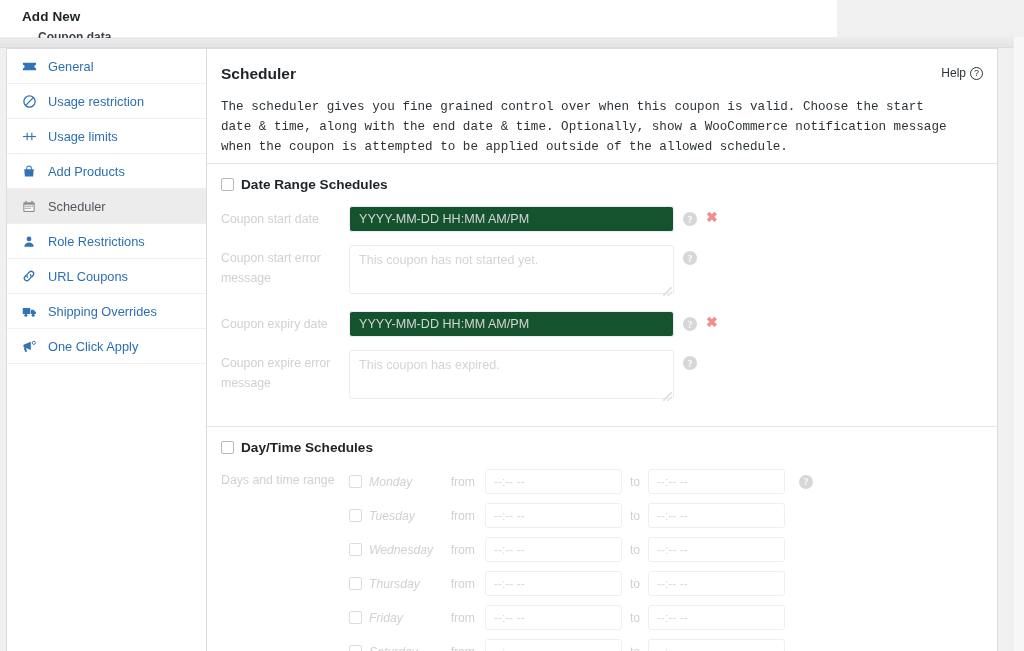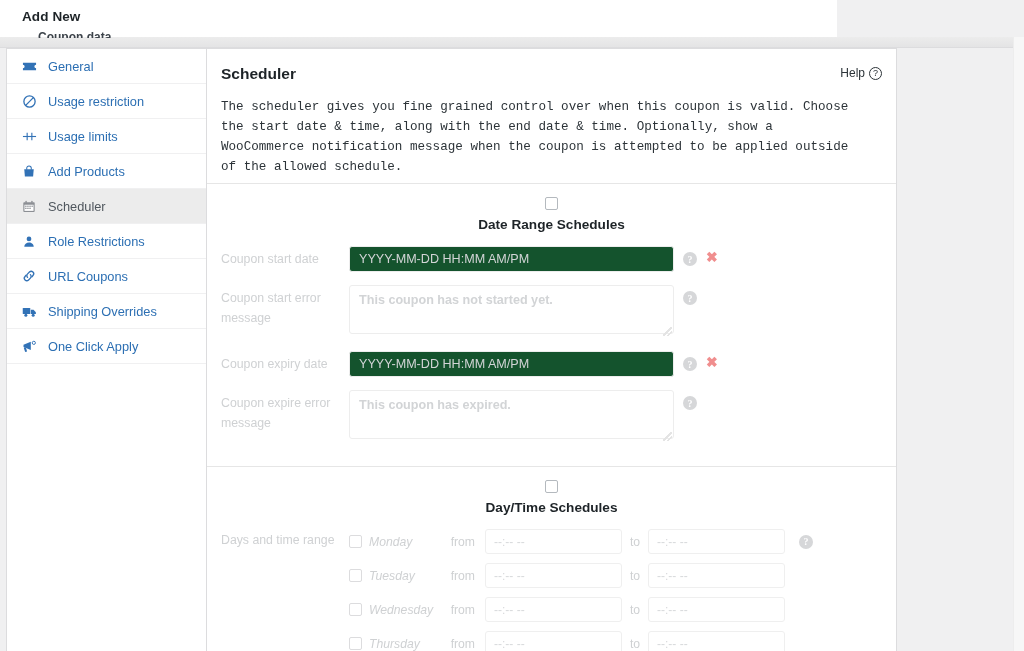--- a/index.html
+++ b/index.html
@@ -33,21 +33,21 @@
   }
   .clipped-strip .ghost {
     position: absolute; left: 38px; top: -6px;
     font-size: 12px; font-weight: 600; color: #3c434a;
     overflow: hidden; height: 7px; line-height: 13px;
   }
 
   
   .panel {
     position: absolute; top: 48px; left: 6px;
-    width: 891px; height: 603px;
+    width: 992px; height: 603px;
     background: #ffffff;
     border: 1px solid #dcdcde;
     border-bottom: none;
     display: flex;
   }
 
   
   .sidebar {
     width: 200px;
     background: #ffffff;
@@ -111,21 +111,21 @@
     max-width: 770px;
     font-family: Liberation Mono, monospace;
   }
 
   .divider { border-top: 1px solid #e6e6e6; }
 
   .block { padding: 13px 14px 10px 14px; }
 
   .block-head {
     display: flex; align-items: center;
-    gap: 7px; margin-bottom: 14px; flex-direction: column;
+    gap: 7px; margin-bottom: 14px;
   }
   .block-head .hd-text {
     font-size: 13.6px; font-weight: bold; color: #1d2327;
   }
 
   .cb {
     width: 13px; height: 13px;
     border: 1px solid #b4b9be; border-radius: 2px;
     background: #fff; flex: 0 0 13px; cursor: pointer;
   }
@@ -148,21 +148,21 @@
     padding: 0 9px; outline: none;
   }
   .finput::placeholder { color: #d2d4d6; opacity: 1; }
 
   .ftextarea {
     width: 325px; height: 49px;
     border: 1px solid #ededed; border-radius: 3px;
     background: #fff; color: #d2d4d6;
     font-size: 12.6px; font-family: inherit;
     padding: 6px 9px; outline: none; resize: none;
-    line-height: 16px; overflow: hidden; font-weight: bold;
+    line-height: 16px; overflow: hidden;
   }
   .ftextarea::placeholder { color: #d2d4d6; opacity: 1; }
   .ta-wrap { position: relative; }
   .ta-grip {
     position: absolute; right: 2px; bottom: 2px;
     width: 9px; height: 9px; pointer-events: none;
     background:
       linear-gradient(135deg, transparent 0 44%, #e4e4e4 44% 56%, transparent 56% 100%),
       linear-gradient(135deg, transparent 0 70%, #e4e4e4 70% 82%, transparent 82% 100%);
   }

